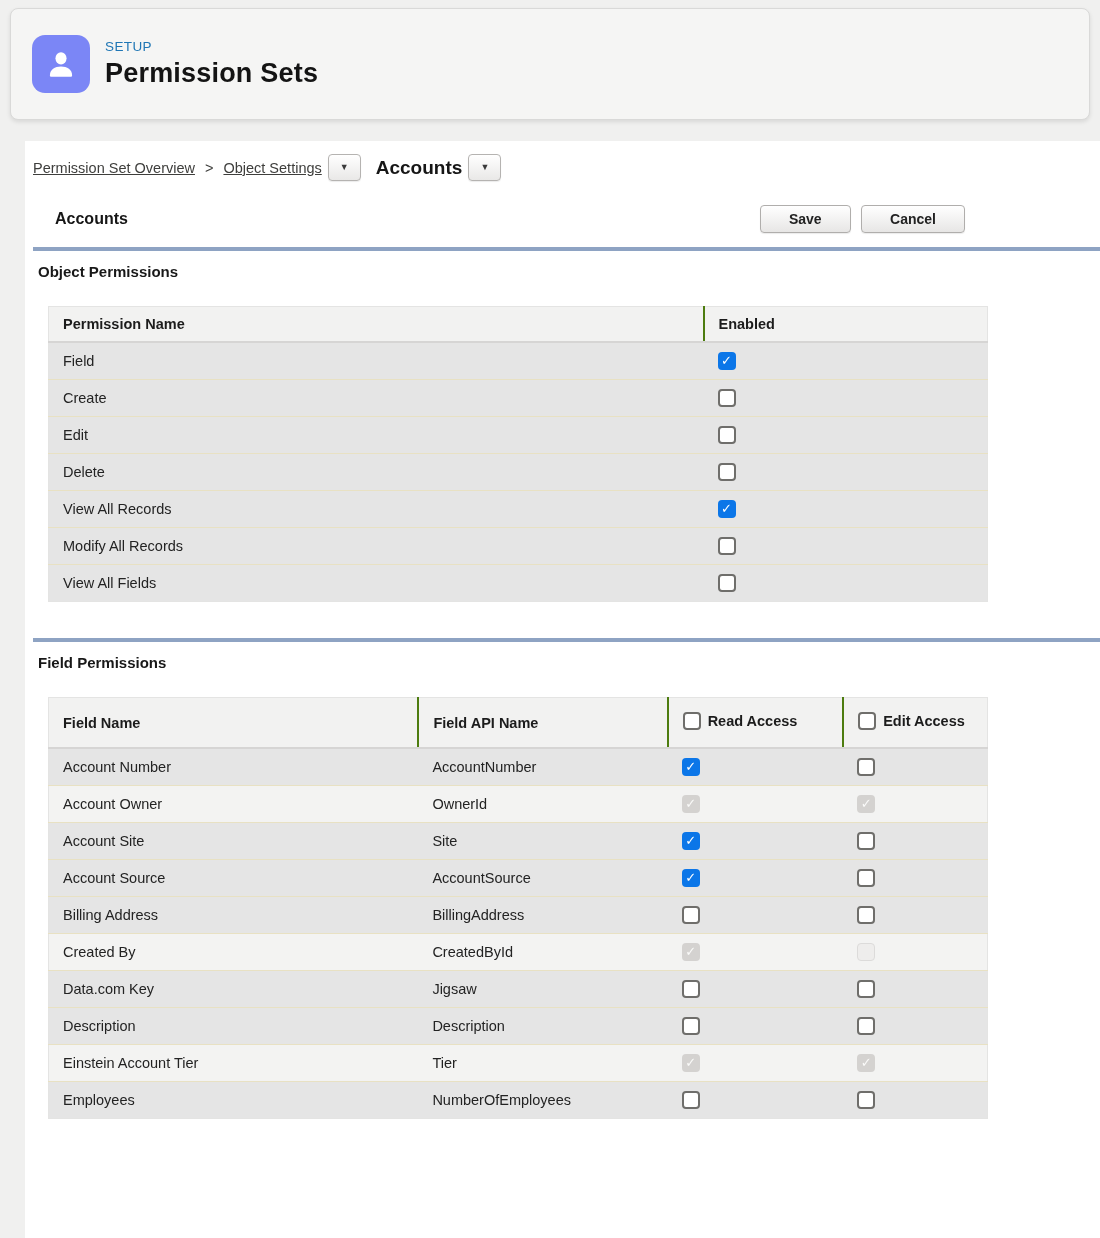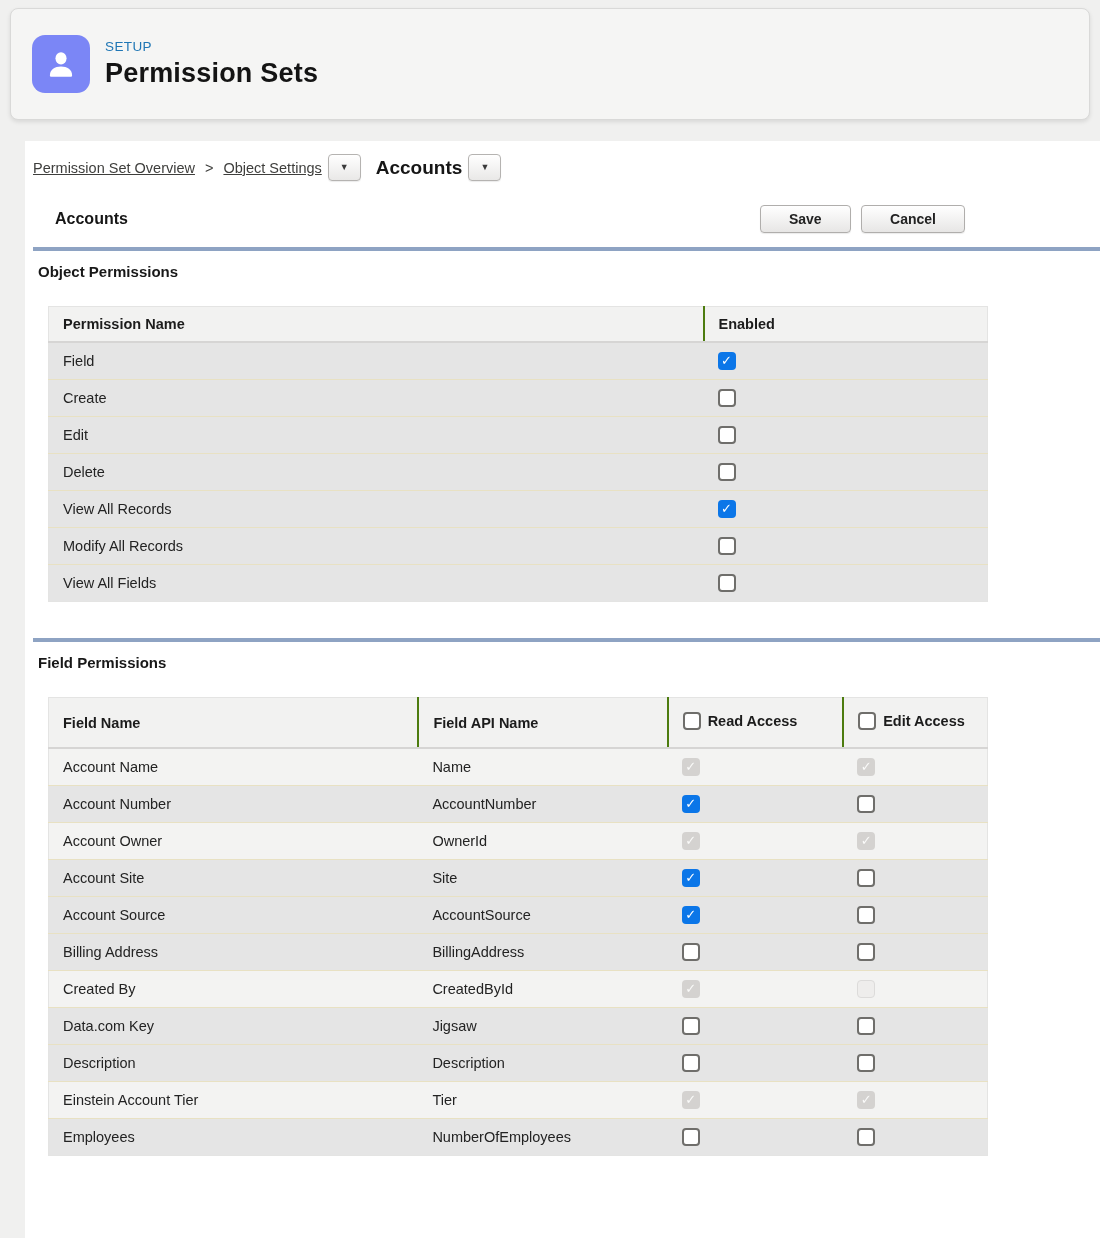--- a/index.html
+++ b/index.html
@@ -175,26 +175,20 @@
         </th>
         <th style="width:148px;">
           <span class="hdr-cb-wrap">
             <span class="cb unchecked"></span>
             <span>Edit Access</span>
           </span>
         </th>
       </tr>
     </thead>
     <tbody id="field-rows">
-        <tr class="dim">
-          <td>Account Name</td>
-          <td>Name</td>
-          <td class="cb-cell"><span class="cb disabled-checked"></span></td>
-          <td class="cb-cell"><span class="cb disabled-checked"></span></td>
-        </tr>
         <tr>
           <td>Account Number</td>
           <td>AccountNumber</td>
           <td class="cb-cell"><span class="cb checked"></span></td>
           <td class="cb-cell"><span class="cb unchecked"></span></td>
         </tr>
         <tr class="dim">
           <td>Account Owner</td>
           <td>OwnerId</td>
           <td class="cb-cell"><span class="cb disabled-checked"></span></td>

